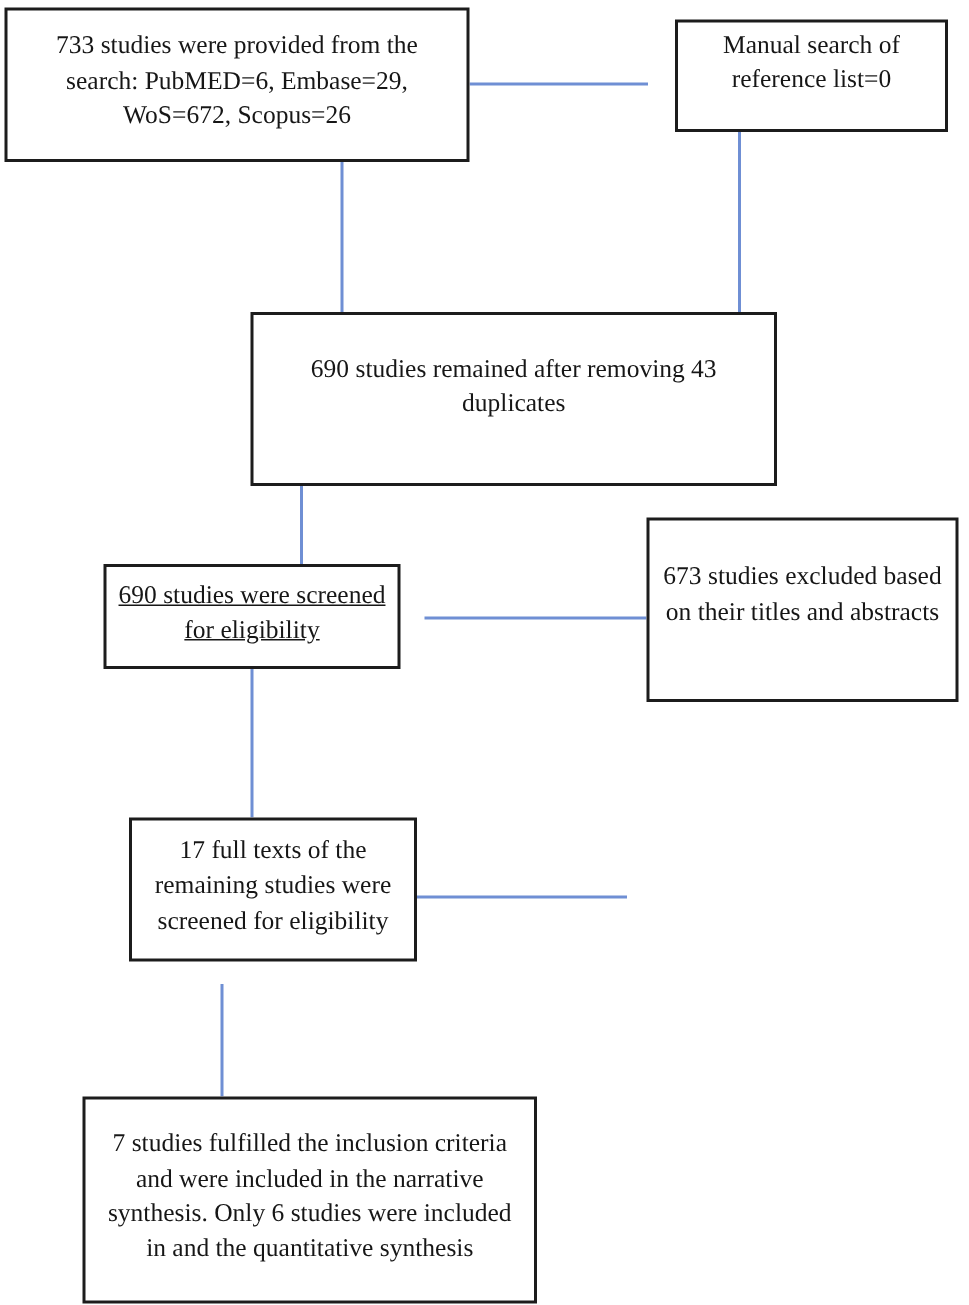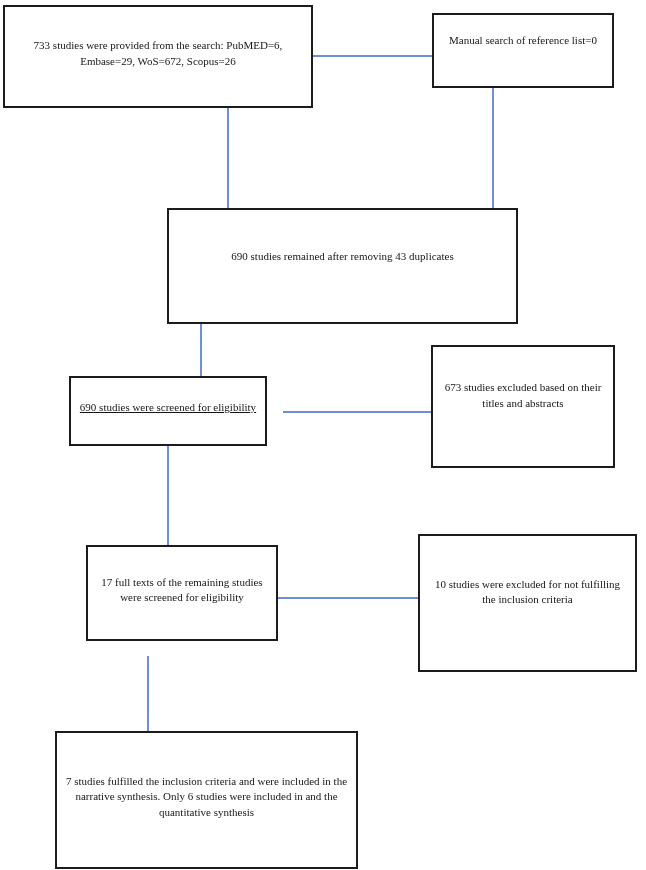--- a/index.html
+++ b/index.html
@@ -17,35 +17,35 @@
   }
   .flow-box {
     position: absolute;
     box-sizing: border-box;
     border: 2px solid #1c1c1c;
     background: #ffffff;
     display: flex;
     align-items: center;
     justify-content: center;
     text-align: center;
-    font-size: 11px;
+    font-size: 17px;
     line-height: 1.38;
     color: #161616;
     padding: 4px 8px 10px 8px;
   }
   .connector {
     position: absolute;
     background: #6f8fd4;
   }
   
   #box-search        { left: 3px;   top: 5px;   width: 310px; height: 103px; }
-  #box-manual        { left: 432px; top: 13px;  width: 182px; height: 75px;  padding-bottom: 23px; }
+  #box-manual        { left: 450px; top: 13px;  width: 182px; height: 75px;  padding-bottom: 23px; }
   #box-duplicates    { left: 167px; top: 208px; width: 351px; height: 116px; padding-bottom: 22px; }
   #box-screened      { left: 69px;  top: 376px; width: 198px; height: 70px; text-decoration: underline;  }
-  #box-excl-titles   { left: 431px; top: 345px; width: 184px; height: 123px; padding-bottom: 26px; }
+  #box-excl-titles   { left: 431px; top: 345px; width: 208px; height: 123px; padding-bottom: 26px; }
   #box-fulltexts     { left: 86px;  top: 545px; width: 192px; height: 96px; }
   #box-excl-criteria { left: 418px; top: 534px; width: 219px; height: 138px; padding-bottom: 26px; }
   #box-included      { left: 55px;  top: 731px; width: 303px; height: 138px; align-items: center; }
   
   #conn-search-manual     { left: 313px; top: 55px;  width: 119px; height: 2px; }
   #conn-search-duplicates { left: 227px; top: 108px; width: 2px;   height: 100px; }
   #conn-manual-duplicates { left: 492px; top: 88px;  width: 2px;   height: 120px; }
   #conn-duplicates-screened { left: 200px; top: 314px; width: 2px; height: 62px; }
   #conn-screened-excl     { left: 283px; top: 411px; width: 148px; height: 2px; }
   #conn-screened-fulltexts{ left: 167px; top: 446px; width: 2px;   height: 99px; }
@@ -83,21 +83,18 @@
   </div>
 
   <div class="flow-box" id="box-excl-titles">
     <span>673 studies excluded based on their titles and abstracts</span>
   </div>
 
   <div class="flow-box" id="box-fulltexts">
     <span>17 full texts of the remaining studies were screened for eligibility</span>
   </div>
 
-  <div class="flow-box" id="box-excl-criteria">
-    <span>10 studies were excluded for not fulfilling the inclusion criteria</span>
-  </div>
 
   <div class="flow-box" id="box-included">
     <span>7 studies fulfilled the inclusion criteria and were included in the narrative synthesis. Only 6 studies were included in and the quantitative synthesis</span>
   </div>
 
 </div>
 
 </body></html>

